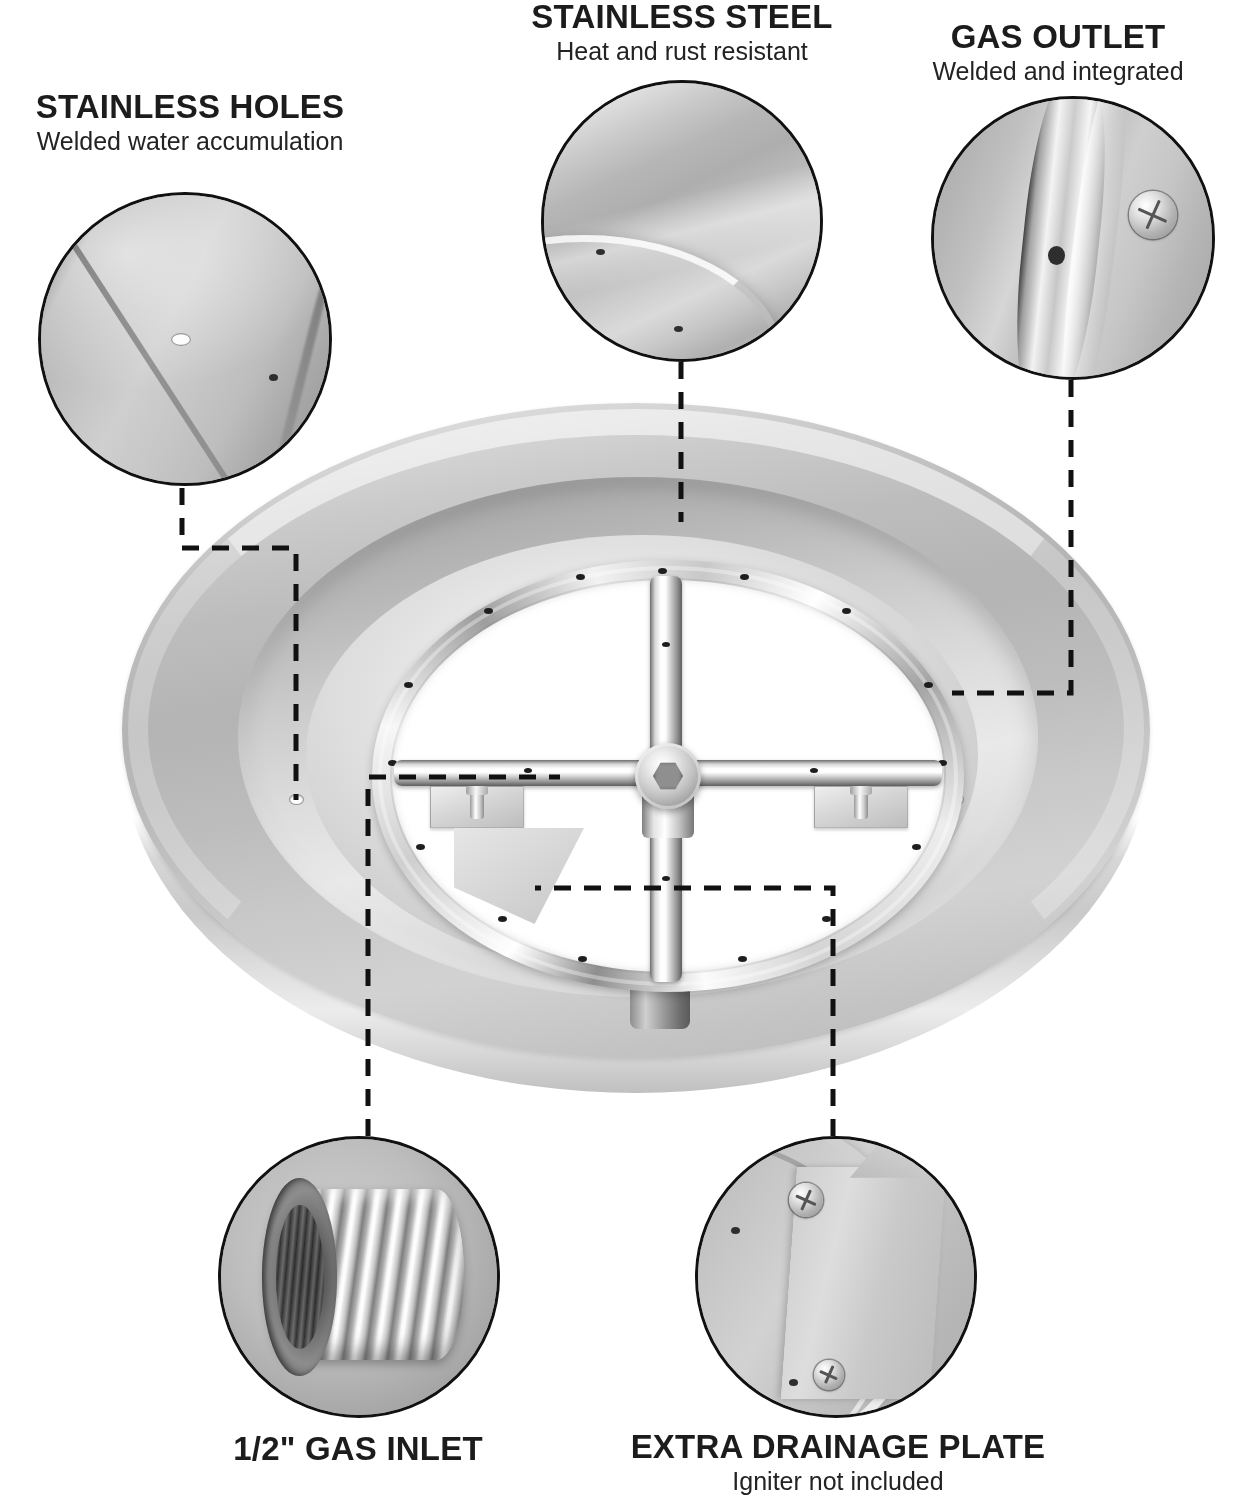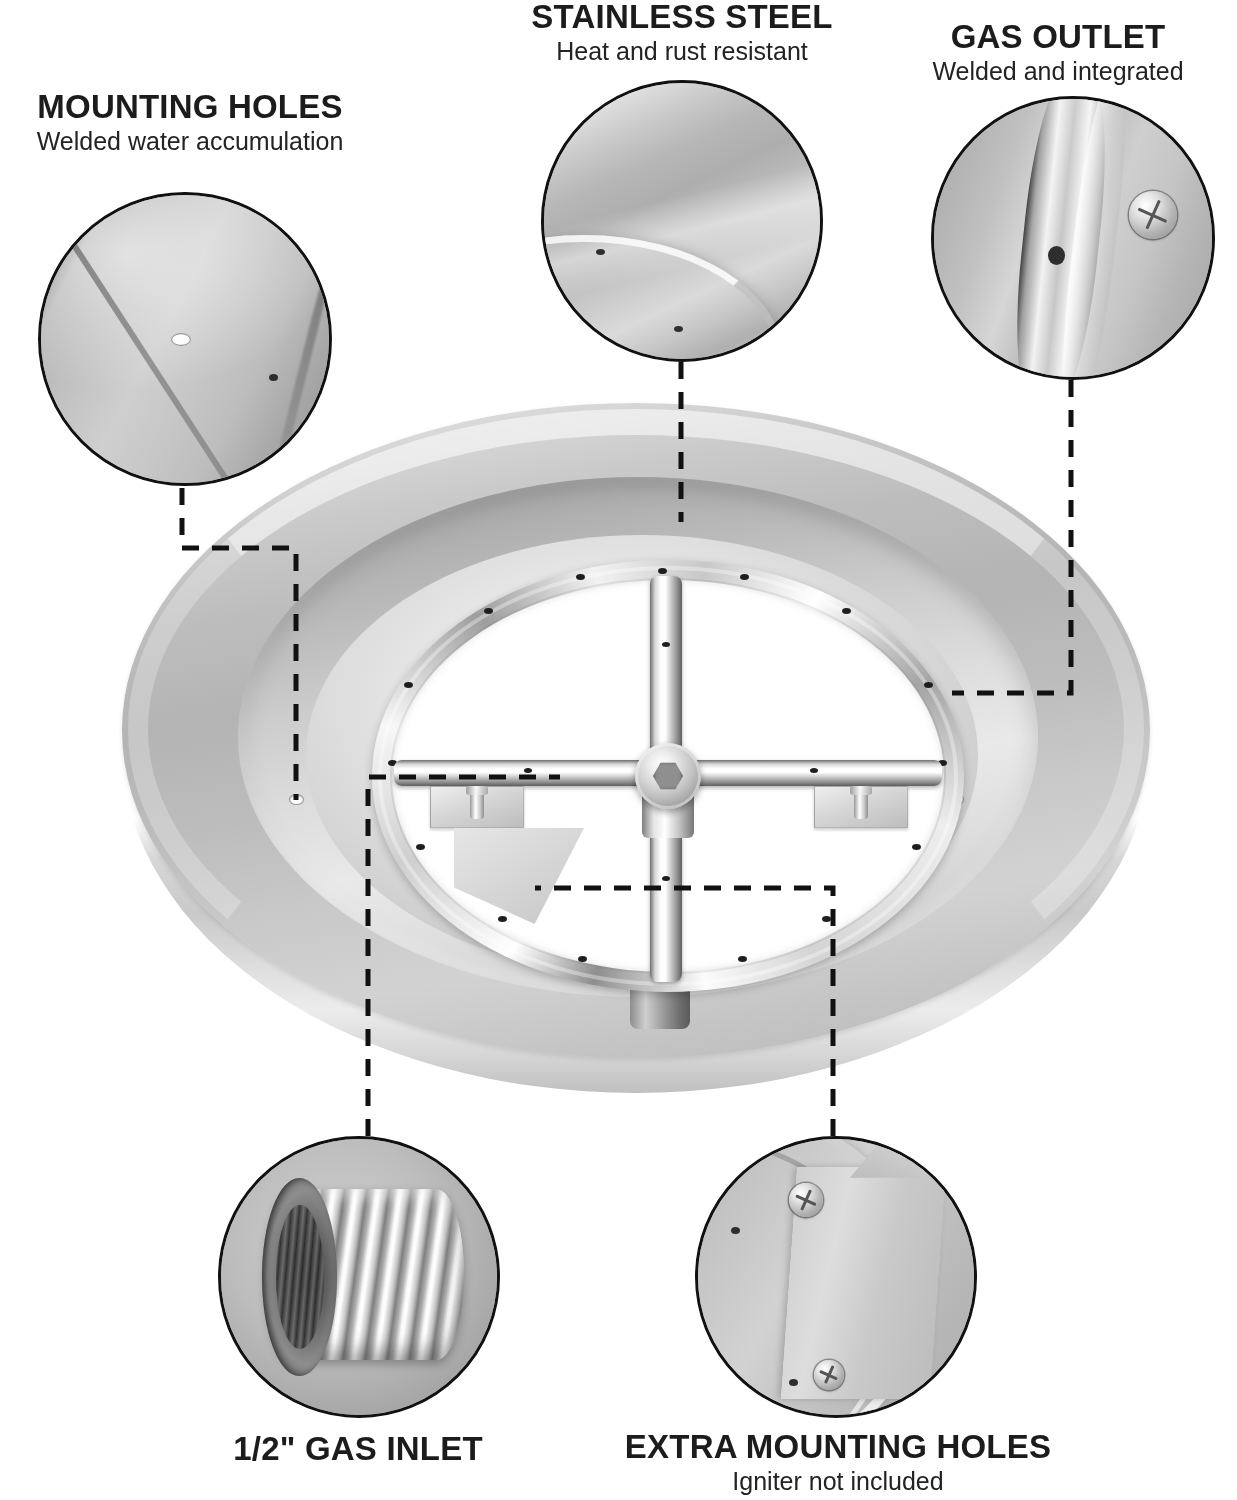--- a/index.html
+++ b/index.html
@@ -586,36 +586,36 @@
       <div class="plate"></div>
       <div class="corner-cut"></div>
       <div class="screw" style="left:33%; top:16%; width:34px; height:34px;"></div>
       <div class="screw" style="left:42%; top:80%; width:30px; height:30px;"></div>
       <div class="hole-dark" style="left:12%; top:32%; width:9px; height:7px;"></div>
       <div class="hole-dark" style="left:33%; top:87%; width:9px; height:7px;"></div>
     </div>
   </div>
 
   <div class="callout-label" id="label-drainage">
-    <span class="callout-title">MOUNTING HOLES</span>
+    <span class="callout-title">STAINLESS HOLES</span>
     <span class="callout-sub">Welded water accumulation</span>
   </div>
 
   <div class="callout-label" id="label-gasoutlet">
     <span class="callout-title">GAS OUTLET</span>
     <span class="callout-sub">Welded and integrated</span>
   </div>
 
   <div class="callout-label" id="label-stainless">
     <span class="callout-title">STAINLESS STEEL</span>
     <span class="callout-sub">Heat and rust resistant</span>
   </div>
 
   <div class="callout-label" id="label-gasinlet">
     <span class="callout-title">1/2" GAS INLET</span>
   </div>
 
   <div class="callout-label" id="label-mounting">
-    <span class="callout-title">EXTRA MOUNTING HOLES</span>
+    <span class="callout-title">EXTRA DRAINAGE PLATE</span>
     <span class="callout-sub">Igniter not included</span>
   </div>
 
 </div>
 
 </body></html>

